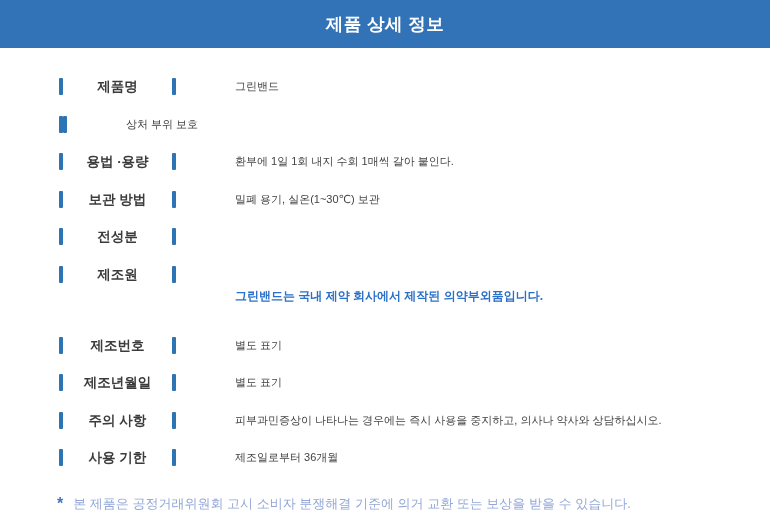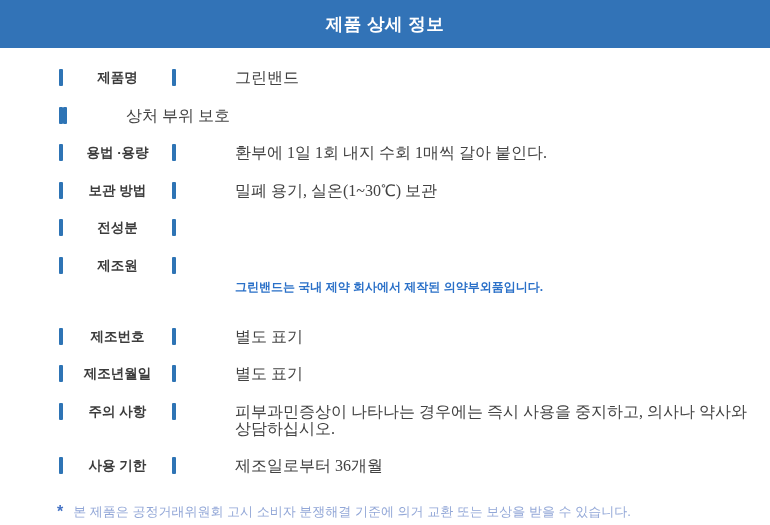--- a/index.html
+++ b/index.html
@@ -31,21 +31,21 @@
     align-items: center;
     justify-content: center;
   }
   .header h1 {
     color: var(--header-fg);
     font-size: 17.5px;
     font-weight: bold;
     letter-spacing: 0.5px;
   }
 
-  .rows { padding: 21px 20px 0 59px; }
+  .rows { padding: 30px 20px 0 59px; }
 
   .row {
     display: flex;
     align-items: flex-start;
     margin-bottom: 20.5px;
   }
   .row.has-note { margin-bottom: 32px; }
 
   .bar {
     display: inline-block;
@@ -59,24 +59,23 @@
     width: 109px;
     flex: 0 0 auto;
     text-align: center;
     font-size: 13.5px;
     font-weight: bold;
     color: var(--label-fg);
     line-height: 17px;
   }
   .value-wrap { margin-left: 59px; flex: 1 1 auto; }
   .value {
-    font-size: 16px;
+    font-size: 11px;
     color: var(--value-fg);
     line-height: 17px;
-    font-family: Liberation Serif, serif;
   }
   .note {
     margin-top: 22px;
     font-size: 12px;
     font-weight: bold;
     color: var(--note-fg);
     line-height: 17px;
   }
 
   .footer {

